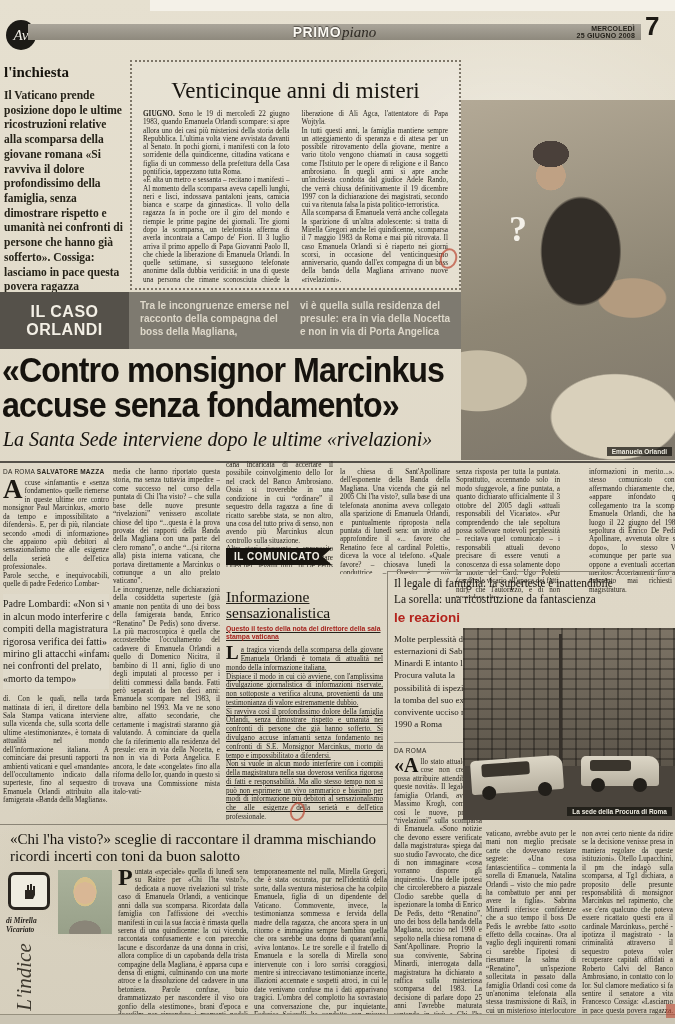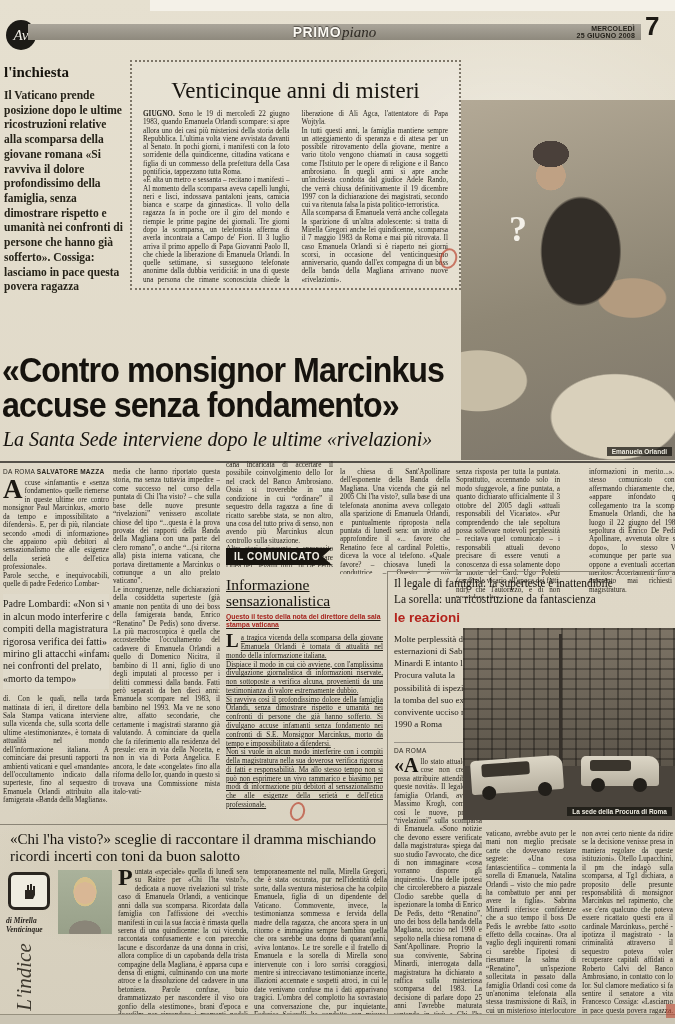--- a/index.html
+++ b/index.html
@@ -81,21 +81,21 @@
   .byline b{font-weight:bold;}
   .dropcap{float:left;font-weight:bold;line-height:.78;padding-right:2px;color:#1b1812;}
   .dc-main{font-size:27px;}
   .pullquote{position:relative;z-index:3;width:130px;background:#e0dacb;margin:6px 0;padding:4px 0;
     font-size:10px;line-height:1.24;text-align:left;color:#1d1a14;}
 
   
   .comunicato{position:absolute;left:226px;top:546px;width:157px;height:274px;overflow:hidden;text-decoration:underline;}
   .ribbon{display:inline-block;background:#181510;color:#f2efe5;font:bold 10px "Liberation Sans",sans-serif;
     letter-spacing:.5px;padding:3px 12px 3px 8px;clip-path:polygon(0 0,100% 0,91% 50%,100% 100%,0 100%);}
-  .com-title{font:normal 15.5px "Liberation Serif",serif;line-height:1.05;color:#181510;margin:12px 0 3px;}
+  .com-title{font:normal 15.5px "Liberation Serif",serif;line-height:1.05;color:#181510;margin:24px 0 3px;}
   .com-note{font:bold 6.8px "Liberation Sans",sans-serif;line-height:1.3;margin-bottom:4px;}
   .com-body{font-size:7.2px;line-height:1.22;text-align:justify;color:#26231c;}
   .dc-com{font-size:19px;}
 
   
   .vrule{position:absolute;left:387px;top:572px;height:442px;border-left:1px solid #8a8476;}
   .hrule-r{position:absolute;left:387px;top:571px;width:288px;border-top:1px solid #8a8476;}
   .react-headline{position:absolute;left:394px;top:575px;width:300px;font:normal 13.5px "Liberation Serif",serif;
     line-height:1.15;color:#17140f;transform:scaleX(.84);transform-origin:left top;white-space:nowrap;}
   .react-label{position:absolute;left:394px;top:610px;font:bold 13.5px "Liberation Sans",sans-serif;}
@@ -183,20 +183,26 @@
 In tutti questi anni, la famiglia mantiene sempre un atteggiamento di speranza e di attesa per un possibile ritrovamento della giovane, mentre a vario titolo vengono chiamati in causa soggetti come l'Istituto per le opere di religione e il Banco ambrosiano. In quegli anni si apre anche un'inchiesta condotta dal giudice Adele Rando, che verrà chiusa definitivamente il 19 dicembre 1997 con la dichiarazione dei magistrati, secondo cui va ritenuta falsa la pista politico-terroristica.
 Alla scomparsa di Emanuela verrà anche collegata la sparizione di un'altra adolescente: si tratta di Mirella Gregori anche lei quindicenne, scomparsa il 7 maggio 1983 da Roma e mai più ritrovata. Il caso Emanuela Orlandi si è riaperto nei giorni scorsi, in occasione del venticinquesimo anniversario, quando dall'ex compagna di un boss della banda della Magliana arrivano nuove «rivelazioni».</span>
     </div>
   </div>
 
   <div class="main-photo">
     <div class="chi-q">?</div>
     <div class="photo-caption">Emanuela Orlandi</div>
   </div>
 
+  <div class="kicker-band">
+    <div class="case-box prewrap">IL CASO
+ORLANDI</div>
+    <div class="band-text t1">Tra le incongruenze emerse nel racconto della compagna del boss della Magliana,</div>
+    <div class="band-text t2">vi è quella sulla residenza del presule: era in via della Nocetta e non in via di Porta Angelica</div>
+  </div>
 
   <div class="headline">
     <div>«Contro monsignor Marcinkus</div>
     <div>accuse senza fondamento»</div>
   </div>
   <div class="deck">La Santa Sede interviene dopo le ultime «rivelazioni»</div>
   <div class="deck-rule"></div>
 
   <div class="mcol mcol1">
     <div class="byline">
@@ -263,21 +269,21 @@
     <div class="photo-caption">La sede della Procura di Roma</div>
   </div>
 
   <div class="hrule-tv"></div>
   <div class="tv-headline">«Chi l'ha visto?» sceglie di raccontare il dramma mischiando ricordi incerti con toni da buon salotto</div>
   <div class="tv-icon">
     <svg width="20" height="20" viewBox="0 0 20 20">
       <path d="M6 18 V9 h2 V4 h2 v5 h1 V3 h2 v6 h1 V5 h2 v9 l-2 4 z" fill="#2a2620"></path>
     </svg>
   </div>
-  <div class="tv-byline">di Mirella Venticinque</div>
+  <div class="tv-byline">di Mirella Vicariato</div>
   <div class="woman-photo"></div>
   <div class="lindice">
     <span>L'indice</span>
   </div>
   <div class="tvcol tvcol1">
     <span class="dropcap dc-tv">P</span>
     <span class="prewrap">untata «speciale» quella di lunedì sera su Raitre per «Chi l'ha visto?», dedicata a nuove rivelazioni sul triste caso di Emanuela Orlandi, a venticinque anni dalla sua scomparsa. Ricordata dalla famiglia con l'affissione dei «vecchi» manifesti in cui la sua faccia è rimasta quella serena di una quindicenne: la cui vicenda, raccontata confusamente e con parecchie lacune e discordanze da una donna in crisi, allora complice di un capobanda della trista compagine della Magliana, è apparsa cupa e densa di enigmi, culminando con una morte atroce e la dissoluzione del cadavere in una betoniera. Parole confuse, buio drammatizzato per nascondere il viso ora gonfio della «testimone», brani d'epoca e docufilm per riprendere i momenti nodali della ricerca vana: nella quale appare dimenticata l'altra figura di ragazzina svanita quasi con-</span>
   </div>
   <div class="tvcol tvcol2 prewrap">temporaneamente nel nulla, Mirella Gregori, che è stata oscurata, pur nell'identità della sorte, dalla sventura misteriosa che ha colpito Emanuela, figlia di un dipendente del Vaticano. Commovente, invece, la testimonianza sommessa e fervida della madre della ragazza, che ancora spera in un ritorno e immagina sempre bambina quella che ora sarebbe una donna di quarant'anni, «viva lontano». Le tre sorelle e il fratello di Emanuela e la sorella di Mirella sono intervenute con i loro sorrisi coraggiosi, mentre si intrecciavano testimonianze incerte, illazioni accennate e sospetti atroci, in cui le date venivano confuse ma i dati apparivano tragici. L'ombra del complotto ha sovrastato una conversazione che, pur inquietante, Federica Sciarelli ha condotto con misura, mentre le immagini oscurate facevano intravedere appena la figura della donna che raccontava con tono quasi salottiero gli orrori di un mondo malato, cui l'ombra di malvagità e corruzione aggiungeva l'inquietudine di domande senza risposta.</div>
 

